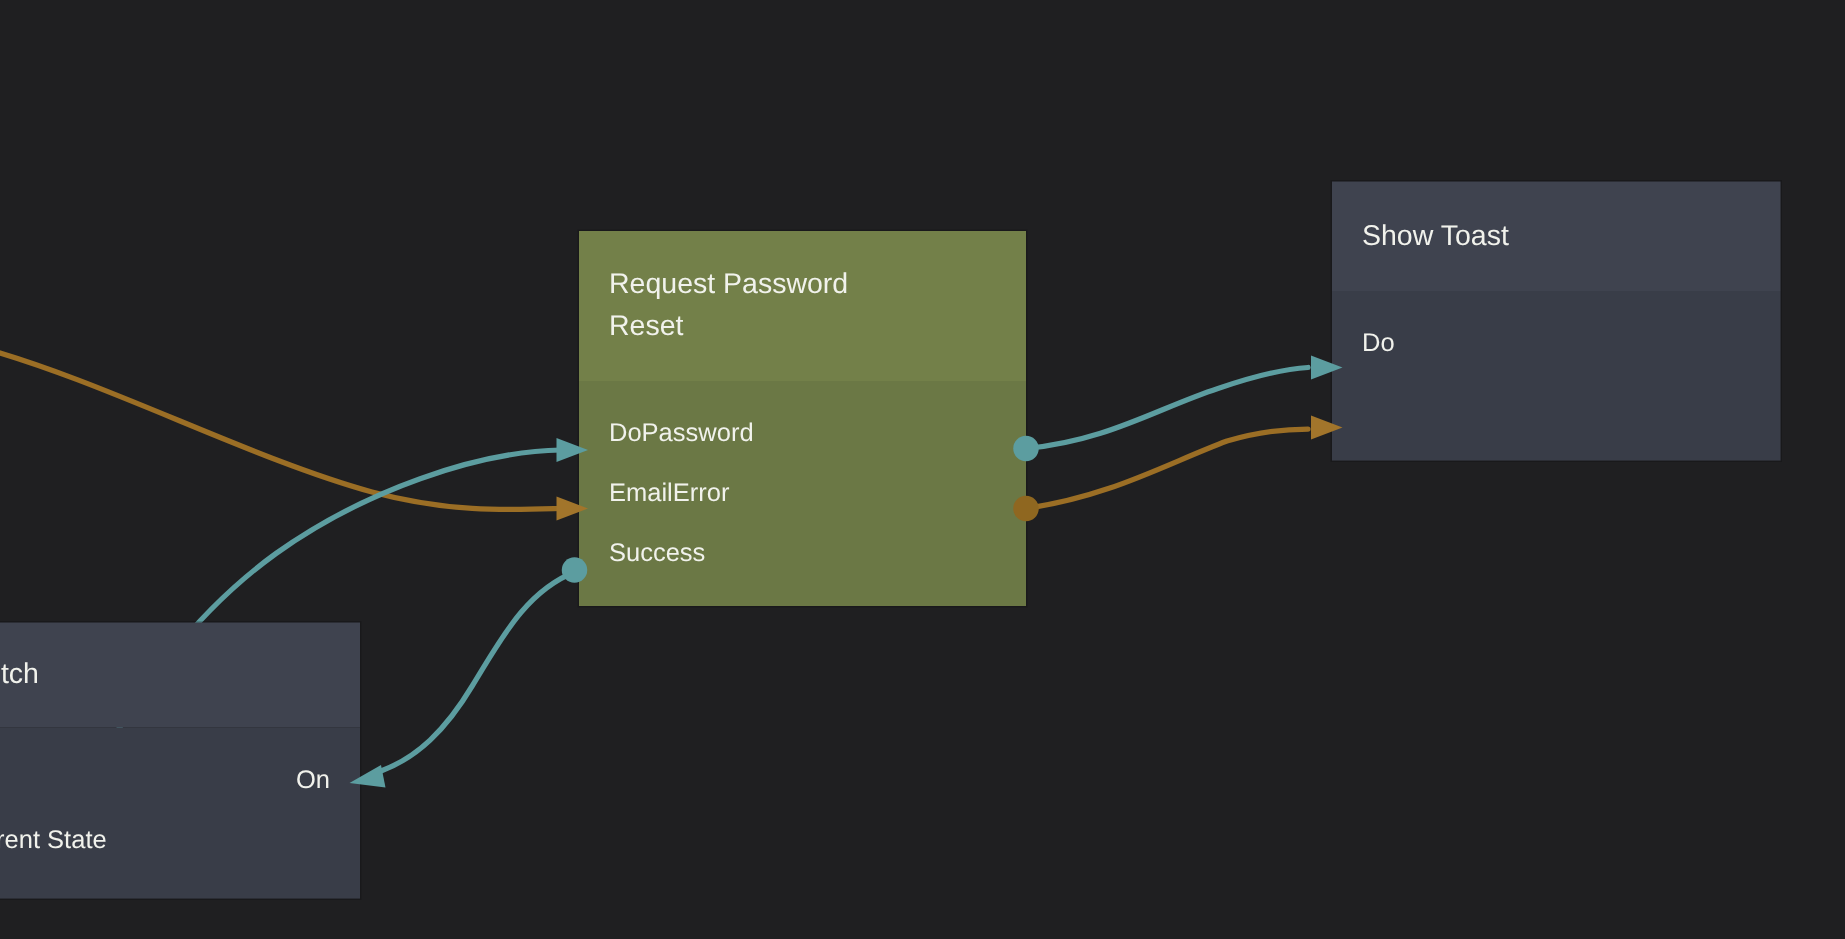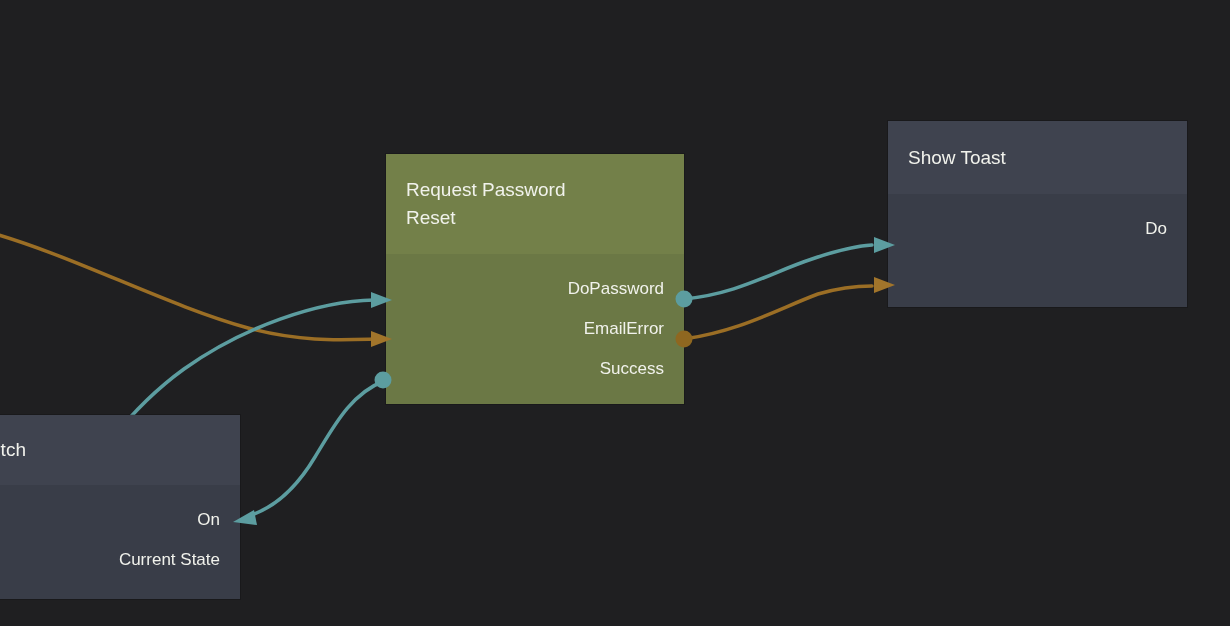--- a/index.html
+++ b/index.html
@@ -17,21 +17,21 @@
   .node-header{
     display:flex;align-items:center;
     padding:0 20px;
     font-size:19px;line-height:28px;
     color:#f1f2ec;
     box-sizing:border-box;
   }
   .node-body{box-sizing:border-box;padding-top:15px;}
   .port-row{
     height:40px;
-    display:flex;align-items:center;justify-content:flex-end;
+    display:flex;align-items:center;justify-content:flex-start;
     padding:0 20px;
     font-size:17px;
     color:#f1f2ec;
   }
   .port-row.right-only{justify-content:flex-end;}
   .port-label{white-space:nowrap;}
 
   
   .green .node-header{background:#738049;}
   .green .node-body{background:#6b7845;}

